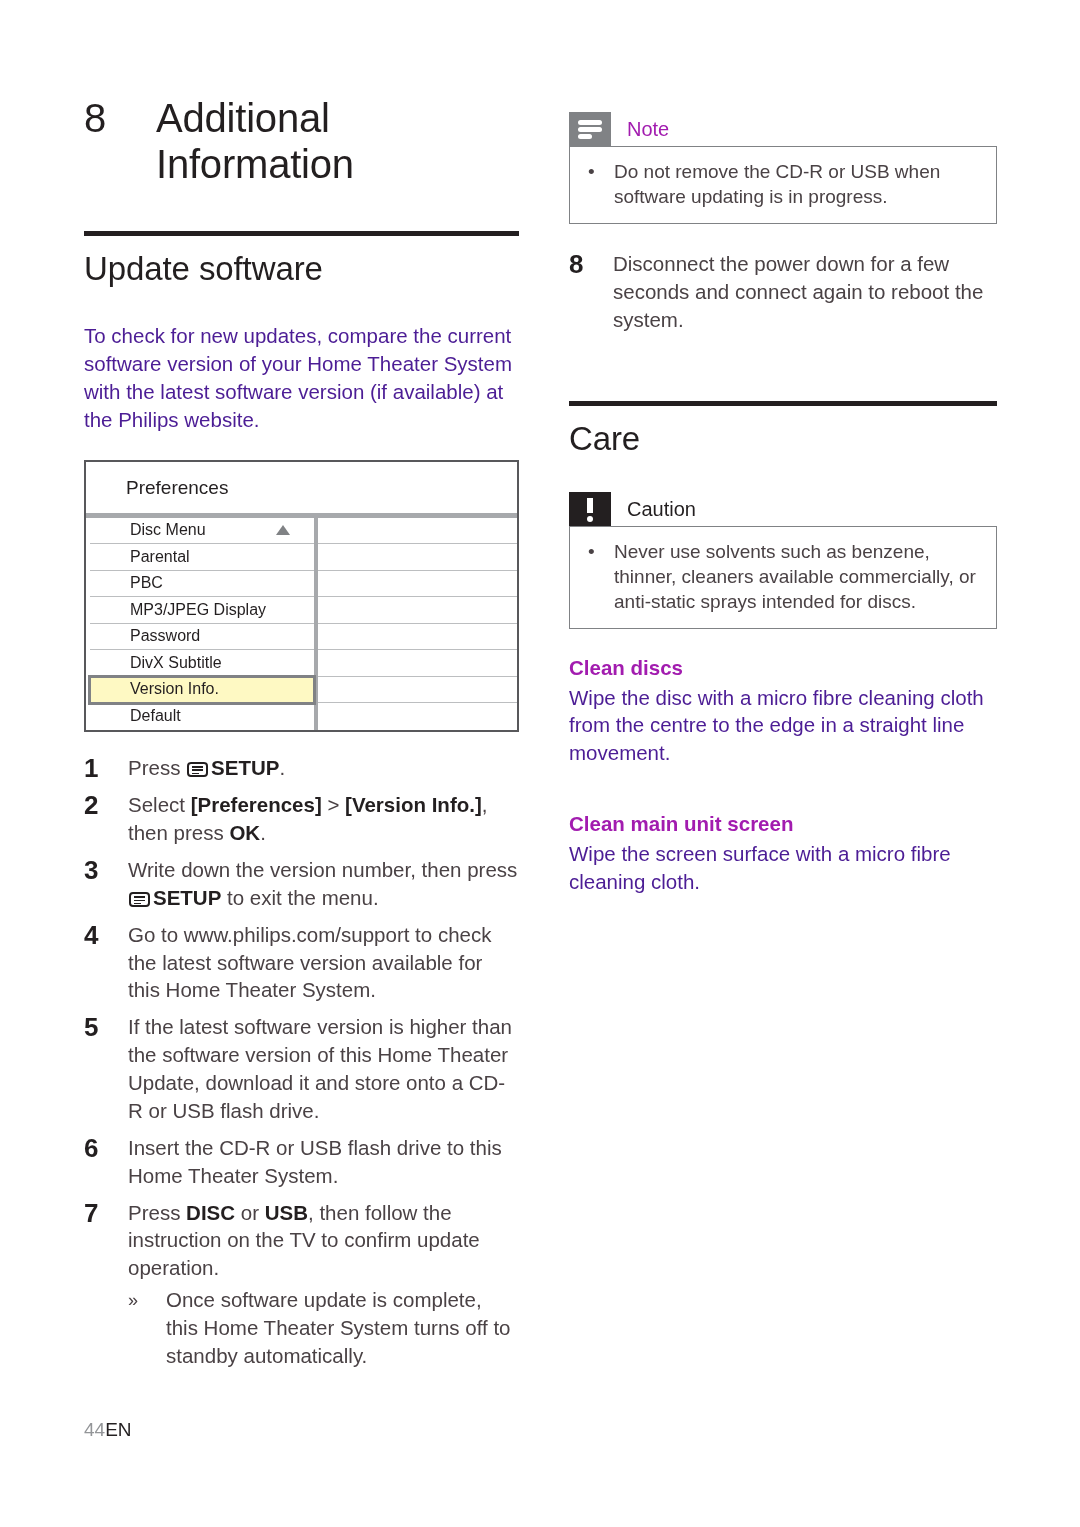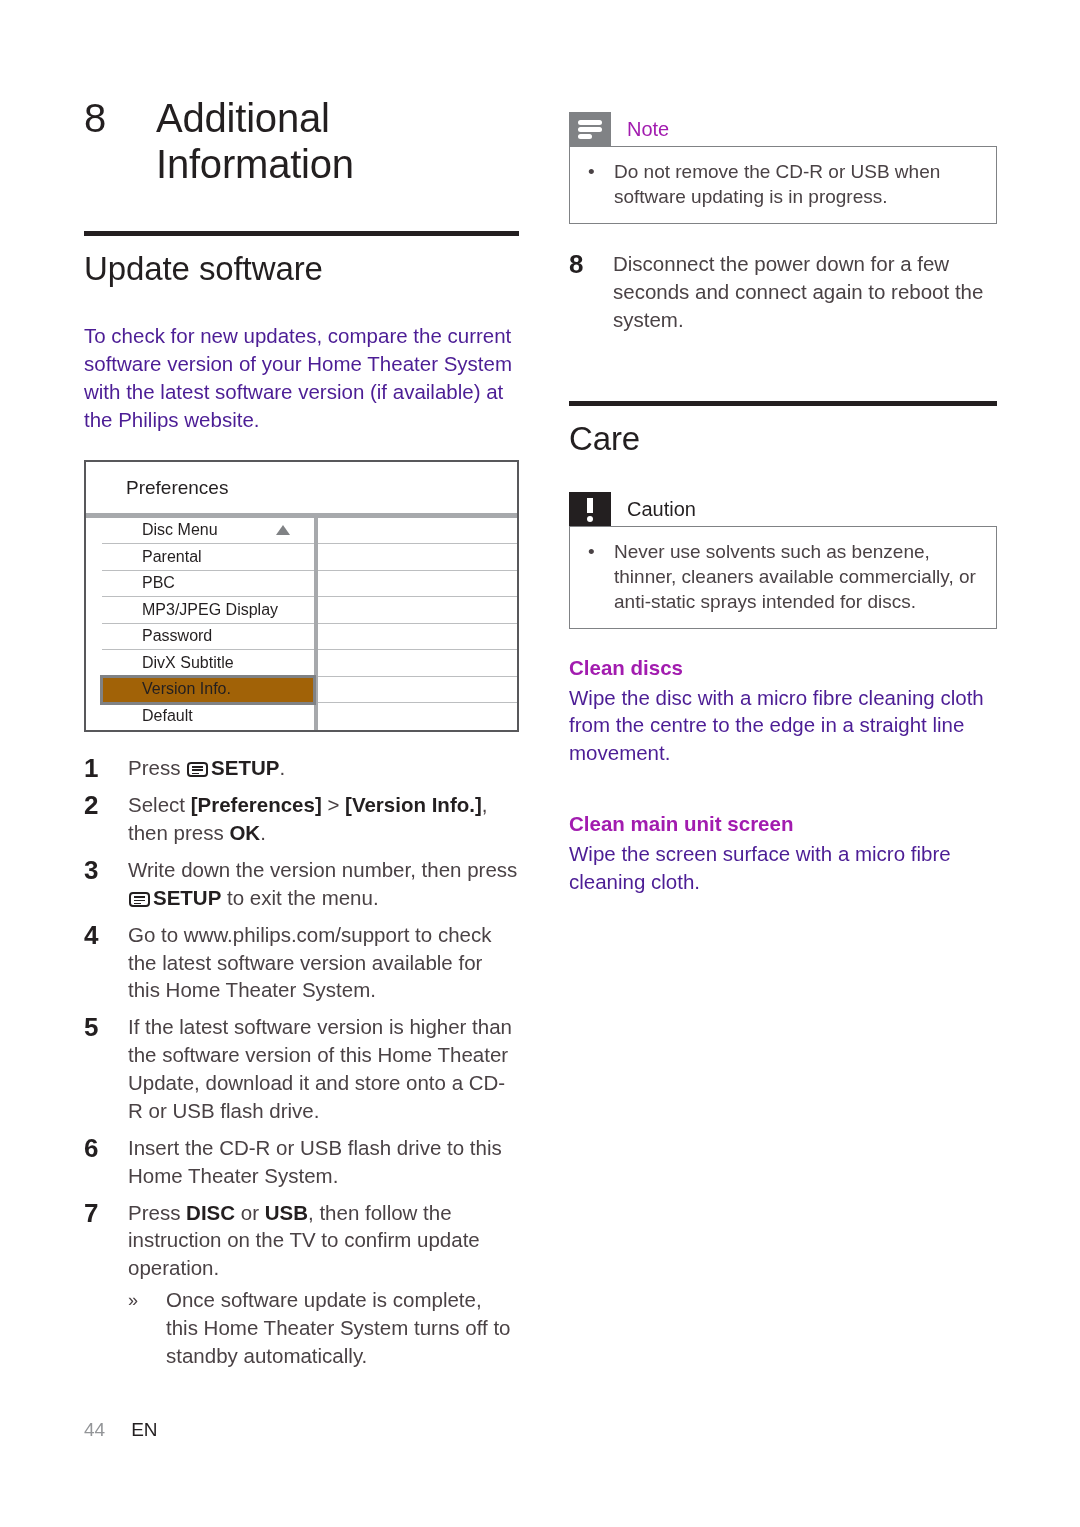--- a/index.html
+++ b/index.html
@@ -171,21 +171,21 @@
     border-bottom: 5px solid #a7a9ac;
     line-height: 1;
   }
   .osd-body {
     display: flex;
     position: relative;
   }
   .osd-col-left {
     width: 232px;
     flex: 0 0 232px;
-    padding: 0 0 0 16px;
+    padding: 0 0 0 4px;
     border-right: 4px solid #a7a9ac;
     box-sizing: border-box;
   }
   .osd-col-right {
     flex: 1 1 auto;
     box-sizing: border-box;
   }
   .osd-row {
     height: 26.5px;
     display: flex;
@@ -204,21 +204,21 @@
     position: absolute;
     right: 24px;
     top: 50%;
     transform: translateY(-50%);
     width: 0; height: 0;
     border-left: 7px solid transparent;
     border-right: 7px solid transparent;
     border-bottom: 10px solid #808285;
   }
   .osd-row.selected {
-    background: #a16207;
+    background: #fef9c3;
     outline: 3px solid #808285;
     outline-offset: -1px;
     z-index: 2;
     border-bottom-color: transparent;
     text-align: center;
   }
 
   
   .callout { width: 100%; }
   .callout-head {
@@ -303,21 +303,21 @@
 
   
   .footer {
     position: absolute;
     left: 84px;
     top: 1419px;
     display: flex;
     align-items: baseline;
     font-size: 19px;
   }
-  .footer .pg { color: #939598; margin-right: 26px; }
+  .footer .pg { color: #939598; }
   .footer .lang { color: #231f20; }
 </style>
 </head>
 <body>
 
 <div class="page">
 
   <div class="col-left">
 
     <div class="chapter">

